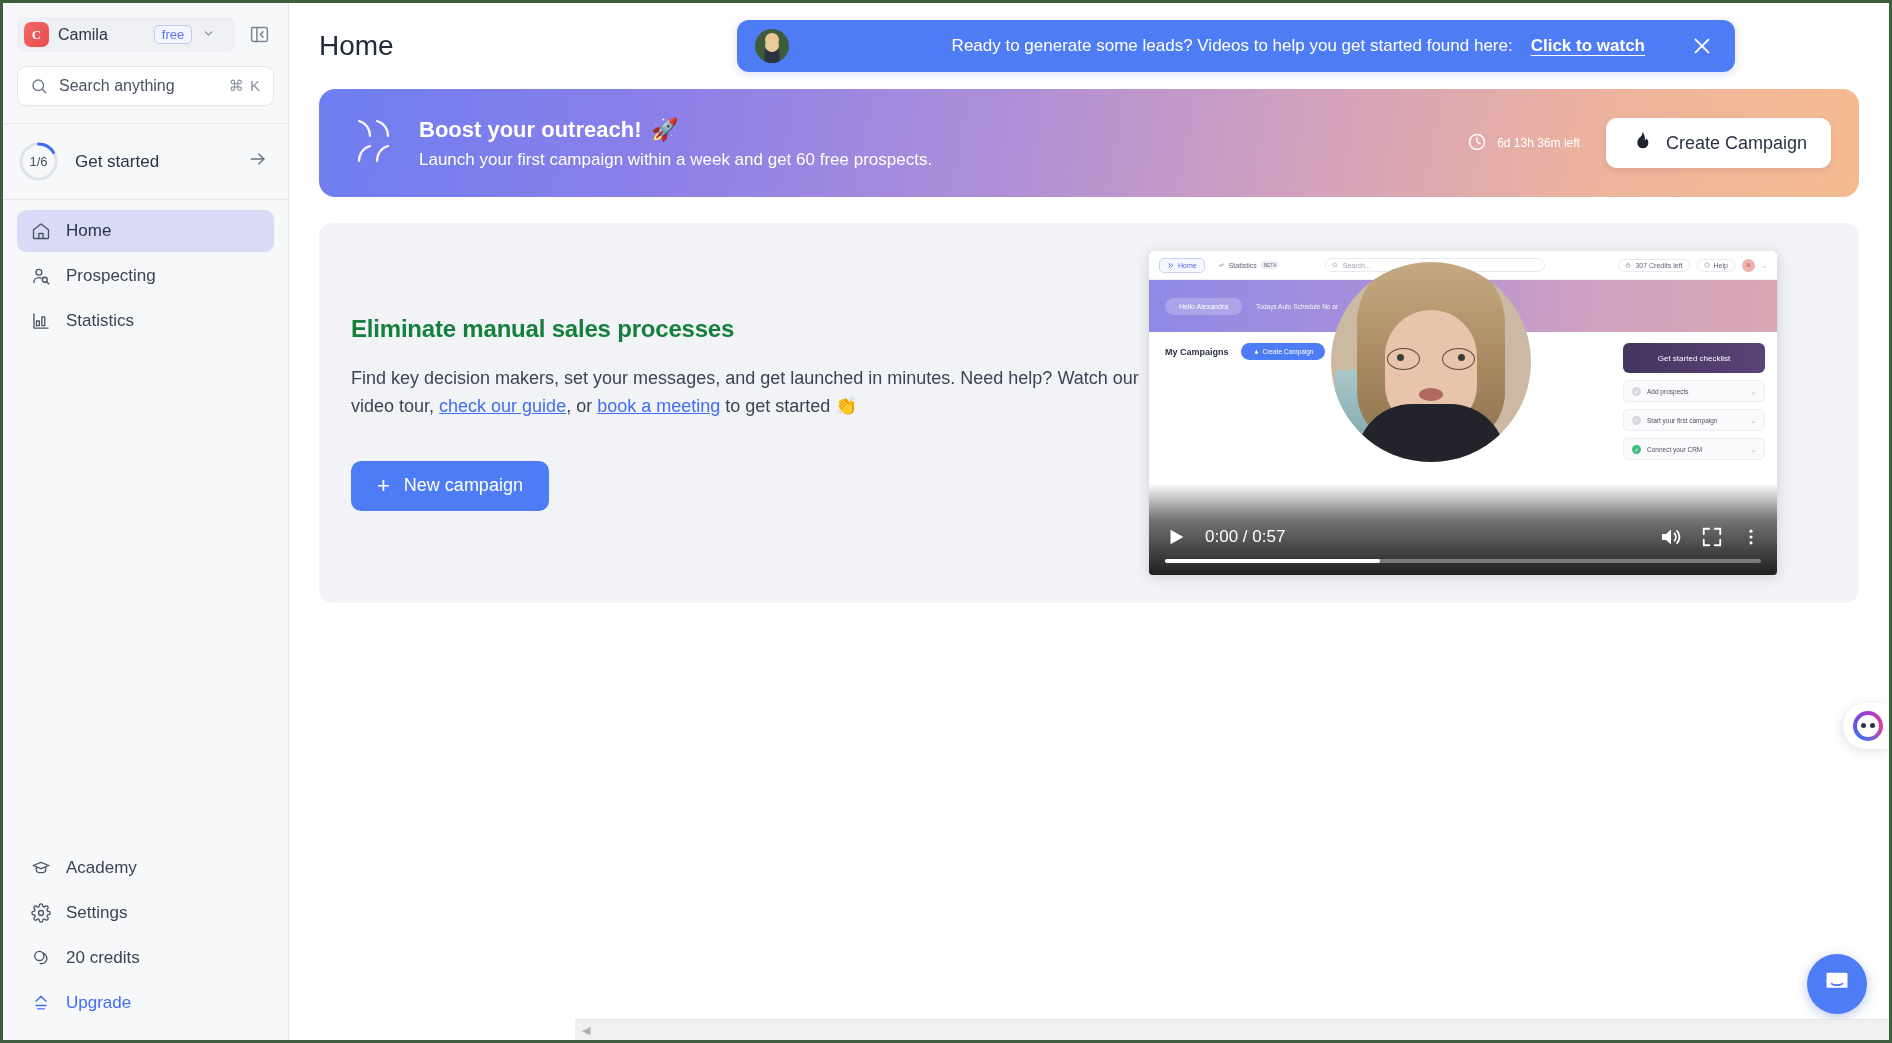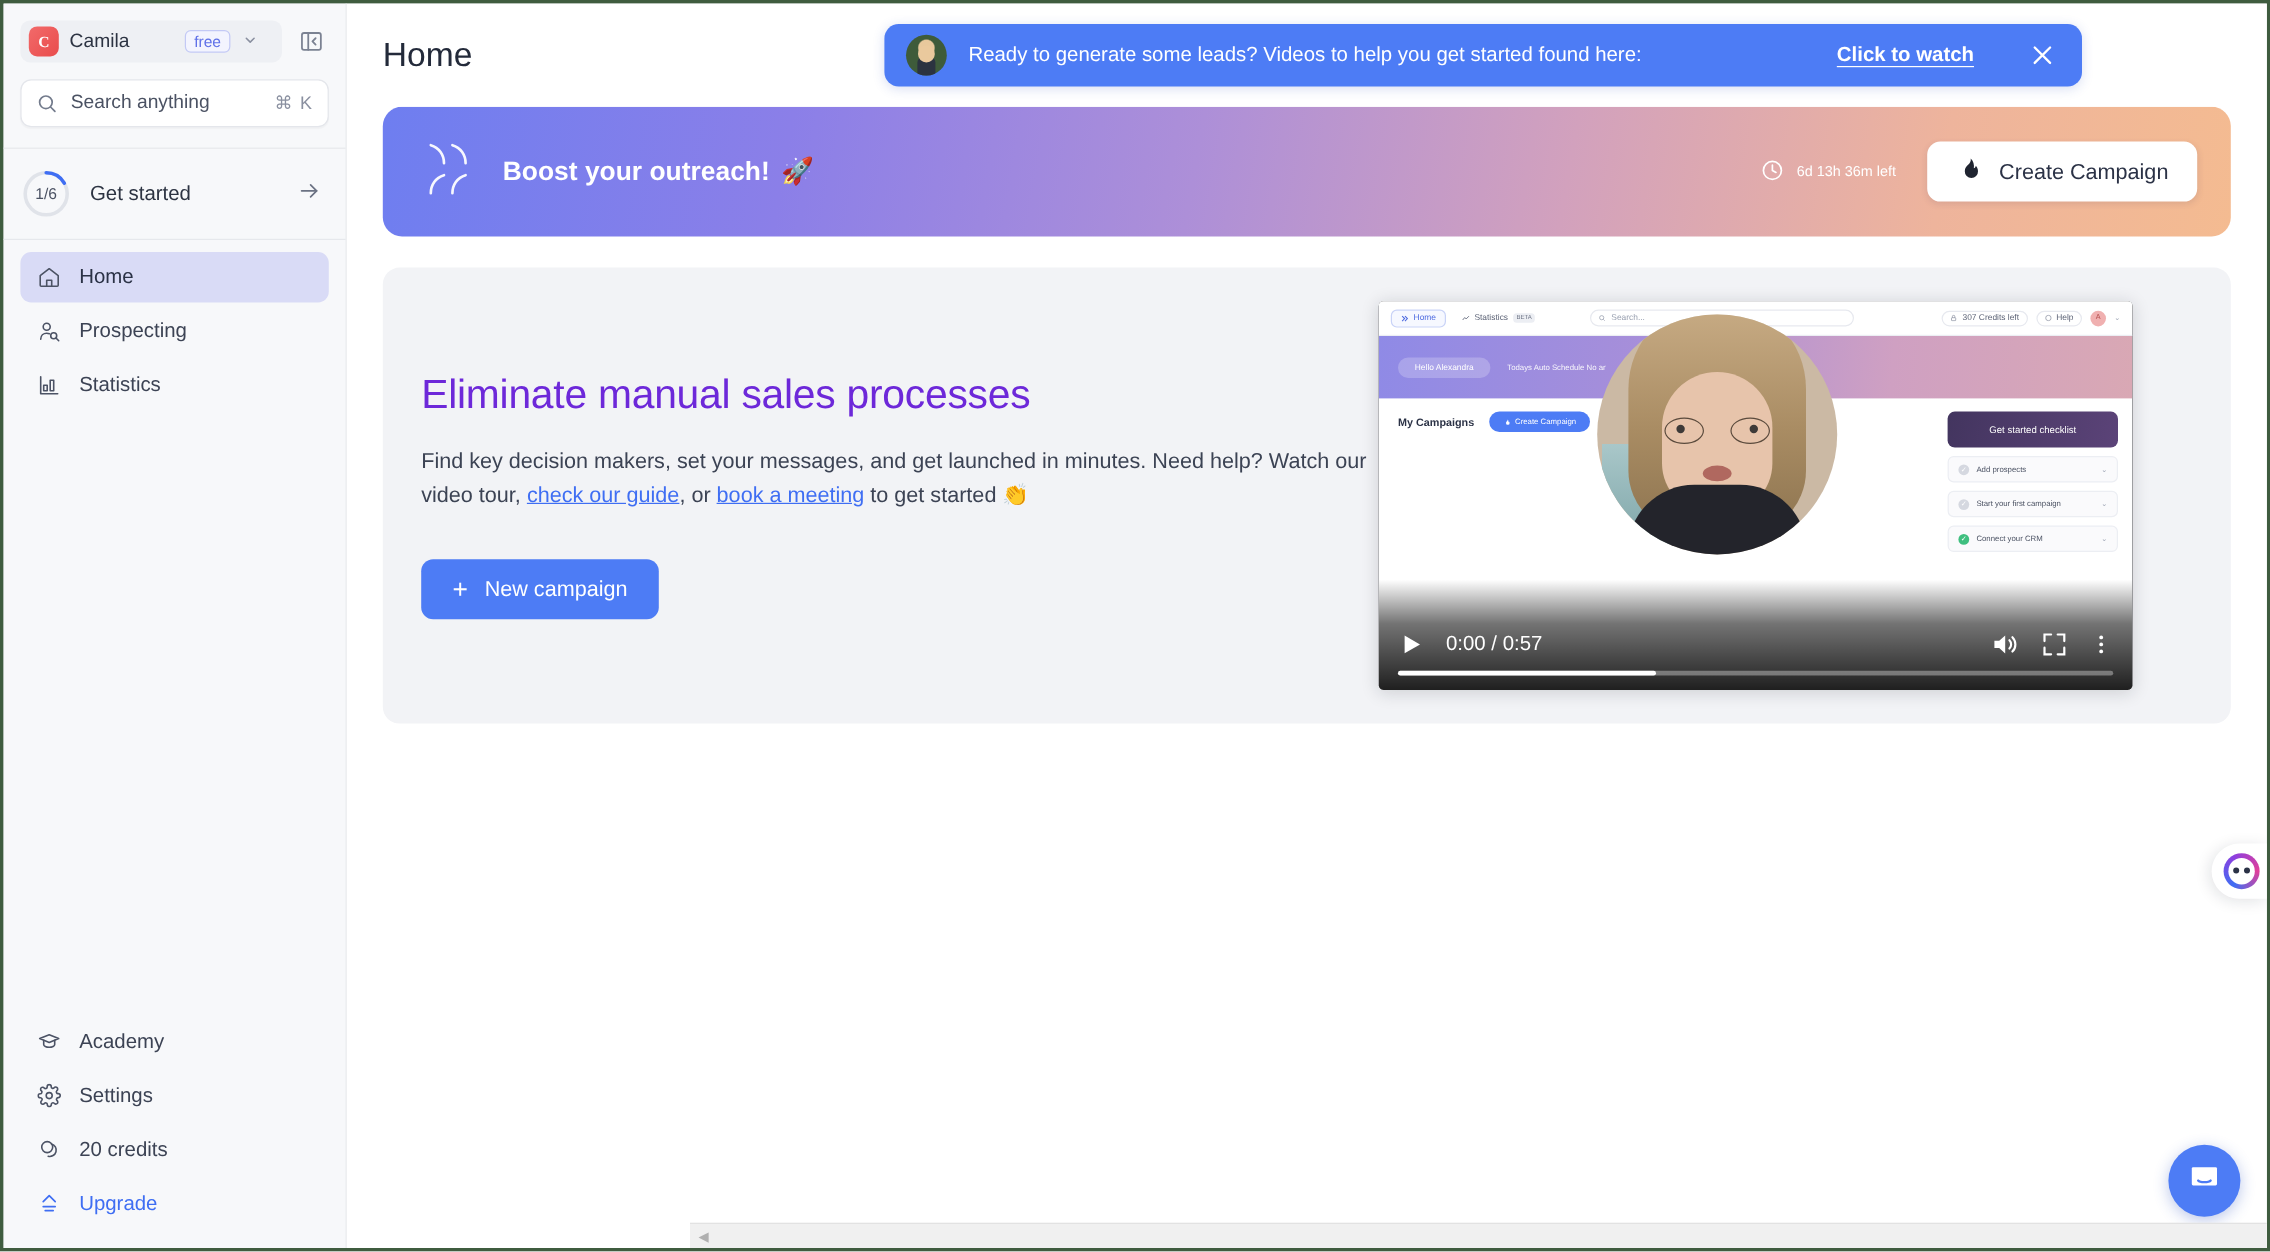--- a/index.html
+++ b/index.html
@@ -145,21 +145,21 @@
     transform: translateX(-50%);
     width: 15px; height: 17px; border-radius: 4px 4px 0 0;
     background:#2b3340;
   }
   .toast-avatar::after {
     content:''; position:absolute; left:50%; top:26%;
     transform: translateX(-50%);
     width: 14px; height: 14px; border-radius: 50%;
     background:#eac99d;
   }
-  .toast-text { font-size: 17px; color: #ffffff; flex: 1; }
+  .toast-text { font-size: 17px; color: #ffffff; flex: 1; text-align: right; }
   .toast-link {
     font-size: 17px; color: #ffffff; font-weight: 700;
     text-decoration: underline; text-underline-offset: 4px;
     cursor: pointer; margin-right: 28px; white-space: nowrap;
   }
   .toast-close { color: #fff; cursor: pointer; display:flex; }
 
   .content { flex: 1; padding: 0 30px; overflow: hidden; position: relative; }
 
   
@@ -196,21 +196,21 @@
   .hero {
     margin-top: 26px;
     background: #f2f3f6;
     border-radius: 14px;
     height: 380px;
     display: flex; align-items: center;
     padding: 0 36px 0 0;
     position: relative;
   }
   .hero-left { flex: 1; padding-left: 32px; max-width: 830px; }
-  .hero-h1 { font-size: 34px; color: #6d28d9; font-weight: 400; letter-spacing: -.2px; }
+  .hero-h1 { font-size: 24px; color: #15803d; font-weight: 700; letter-spacing: -.2px; }
   .hero-p {
     margin-top: 22px; font-size: 18px; line-height: 1.55;
     color: #3c4354; max-width: 790px;
   }
   .hero-p a { color: #3f6ef3; text-decoration: underline; }
   .hero-btn {
     margin-top: 40px;
     display: inline-flex; align-items: center; gap: 14px;
     background: #4d7cf5; color: #fff;
     border: none; border-radius: 10px;
@@ -527,20 +527,21 @@
               <path d="M24 6c7 2 11 8 11 15"></path>
             <path d="M6 46c0-7 4-13 11-15"></path>
               <path d="M24 46c0-7 4-13 11-15"></path>
           </svg>
         </div>
         <div class="promo-texts">
           <div class="promo-title">
             <span>Boost your outreach!</span>
             <span>🚀</span>
           </div>
+          <div class="promo-sub">Launch your first campaign within a week and get 60 free prospects.</div>
         </div>
         <div class="promo-timer">
           <span>
             <svg width="20" height="20" viewBox="0 0 24 24" fill="none" stroke="currentColor" stroke-width="1.7" stroke-linecap="round" stroke-linejoin="round">
                 <circle cx="12" cy="12" r="9"></circle>
                 <polyline points="12 6.8 12 12 15.6 14"></polyline>
               </svg>
           </span>
           <span>6d 13h 36m left</span>
         </div>

